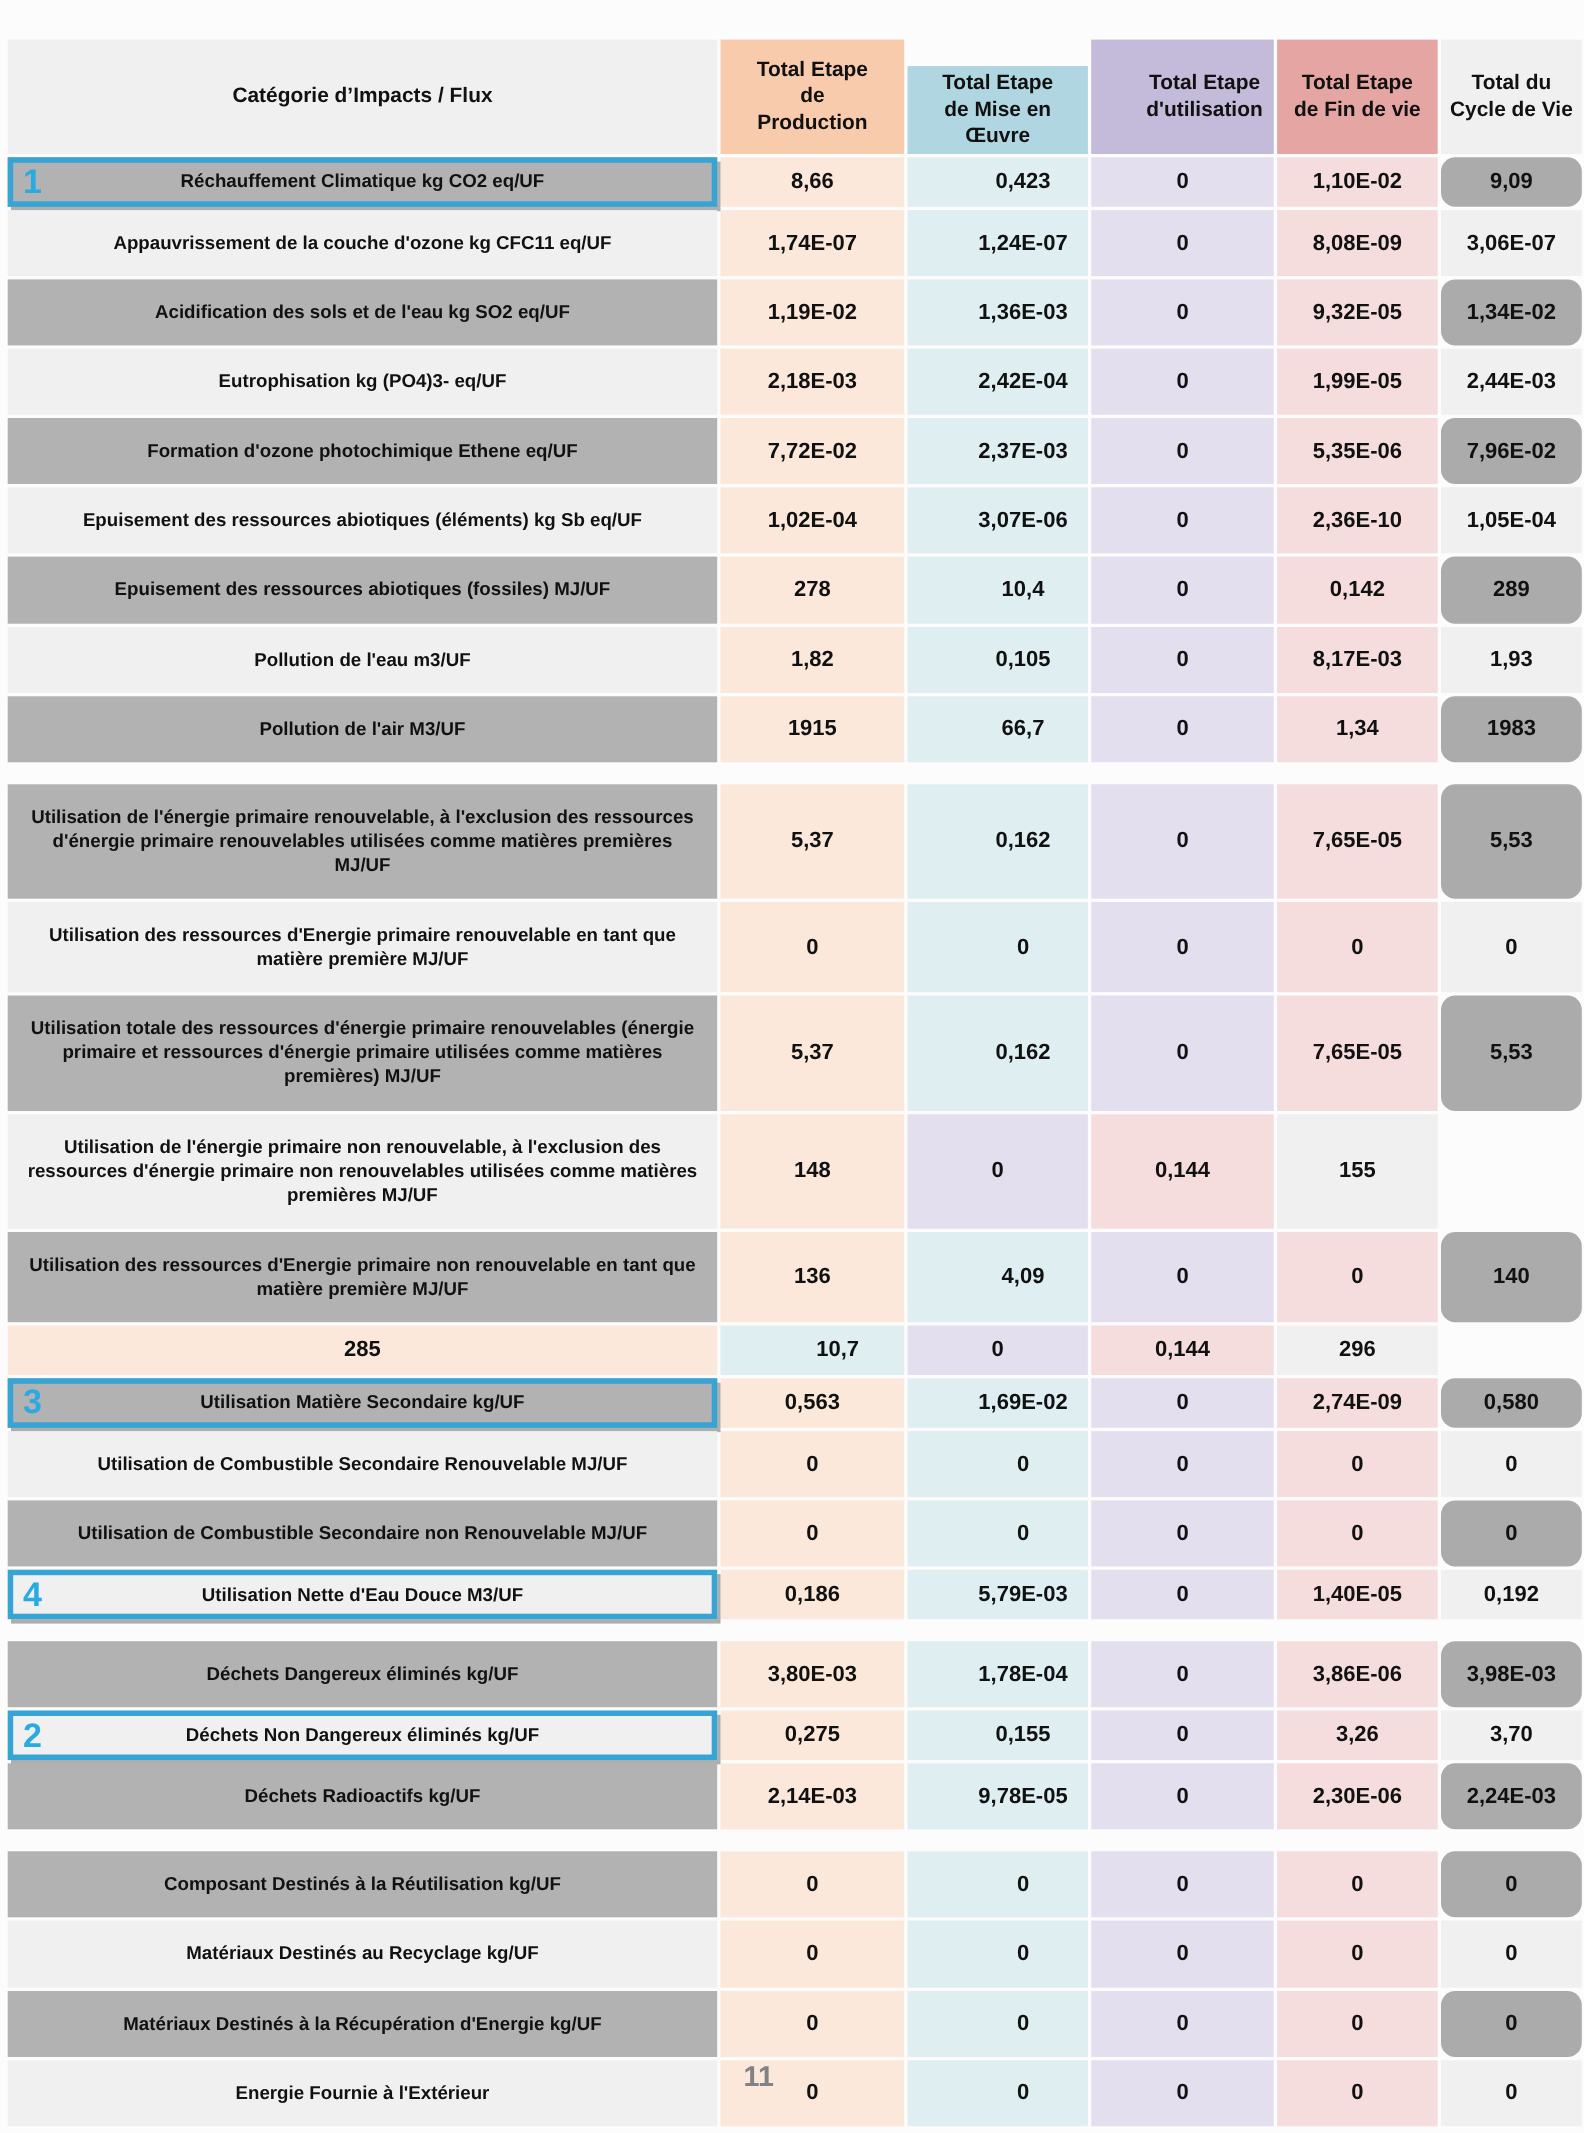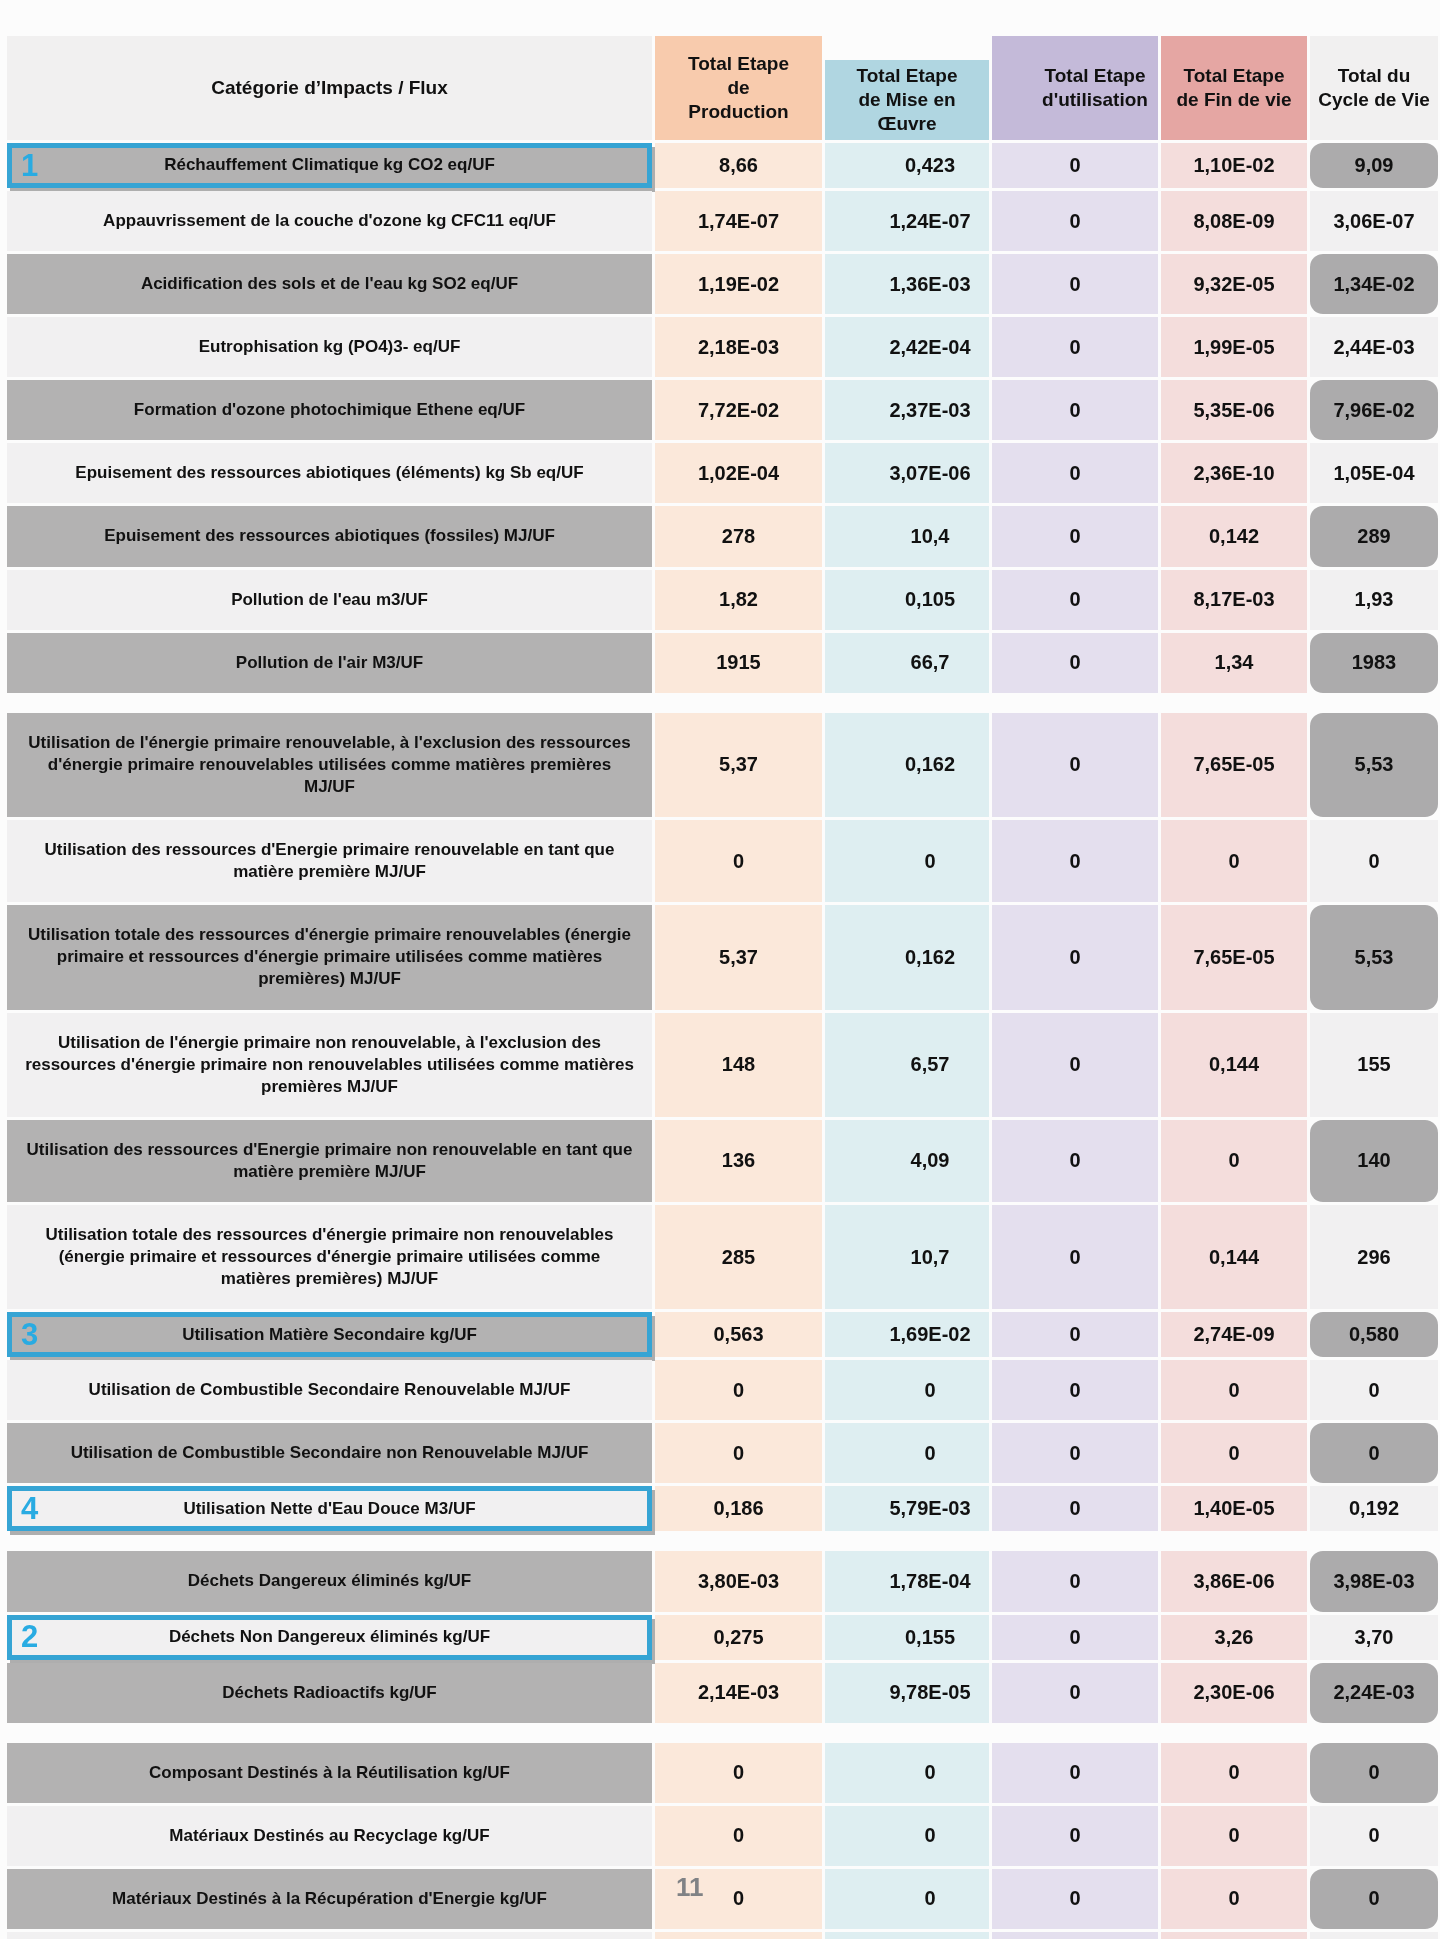--- a/index.html
+++ b/index.html
@@ -219,39 +219,35 @@
             <div class="cell val c-mise">0,162</div>
             <div class="cell val c-util">0</div>
             <div class="cell val c-fin">7,65E-05</div>
             <div class="cell val c-cycle gray-last">5,53</div>
           </div>
           <div class="row">
             <div class="cell label-cell light">
               <span>Utilisation de l'énergie primaire non renouvelable, à l'exclusion des ressources d'énergie primaire non renouvelables utilisées comme matières premières MJ/UF</span>
             </div>
             <div class="cell val c-prod">148</div>
-            <div class="cell val c-mise">6,57</div>
             <div class="cell val c-util">0</div>
             <div class="cell val c-fin">0,144</div>
             <div class="cell val c-cycle light-last">155</div>
           </div>
           <div class="row">
             <div class="cell label-cell gray">
               <span>Utilisation des ressources d'Energie primaire non renouvelable en tant que matière première MJ/UF</span>
             </div>
             <div class="cell val c-prod">136</div>
             <div class="cell val c-mise">4,09</div>
             <div class="cell val c-util">0</div>
             <div class="cell val c-fin">0</div>
             <div class="cell val c-cycle gray-last">140</div>
           </div>
           <div class="row">
-            <div class="cell label-cell light">
-              <span>Utilisation totale des ressources d'énergie primaire non renouvelables (énergie primaire et ressources d'énergie primaire utilisées comme matières premières) MJ/UF</span>
-            </div>
             <div class="cell val c-prod">285</div>
             <div class="cell val c-mise">10,7</div>
             <div class="cell val c-util">0</div>
             <div class="cell val c-fin">0,144</div>
             <div class="cell val c-cycle light-last">296</div>
           </div>
           <div class="row">
             <div class="cell label-cell gray annotated">
               <span class="ann-num">3</span>
               <span>Utilisation Matière Secondaire kg/UF</span>

